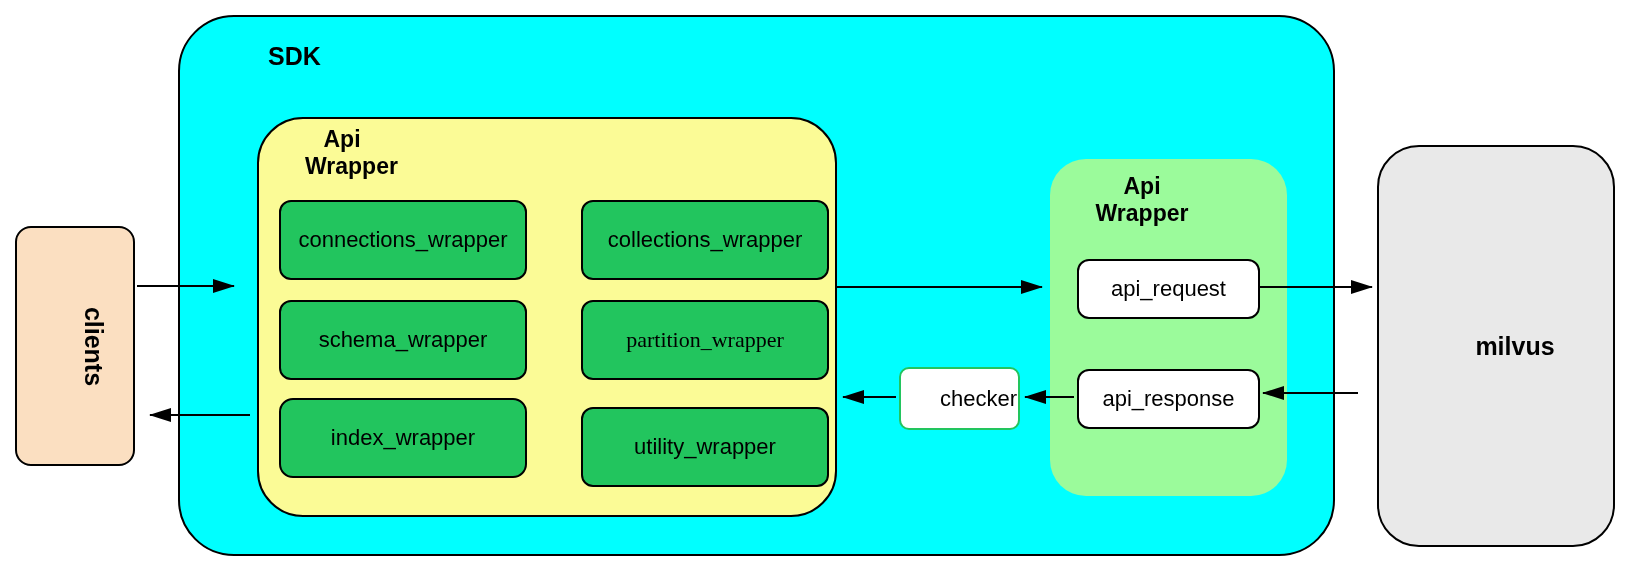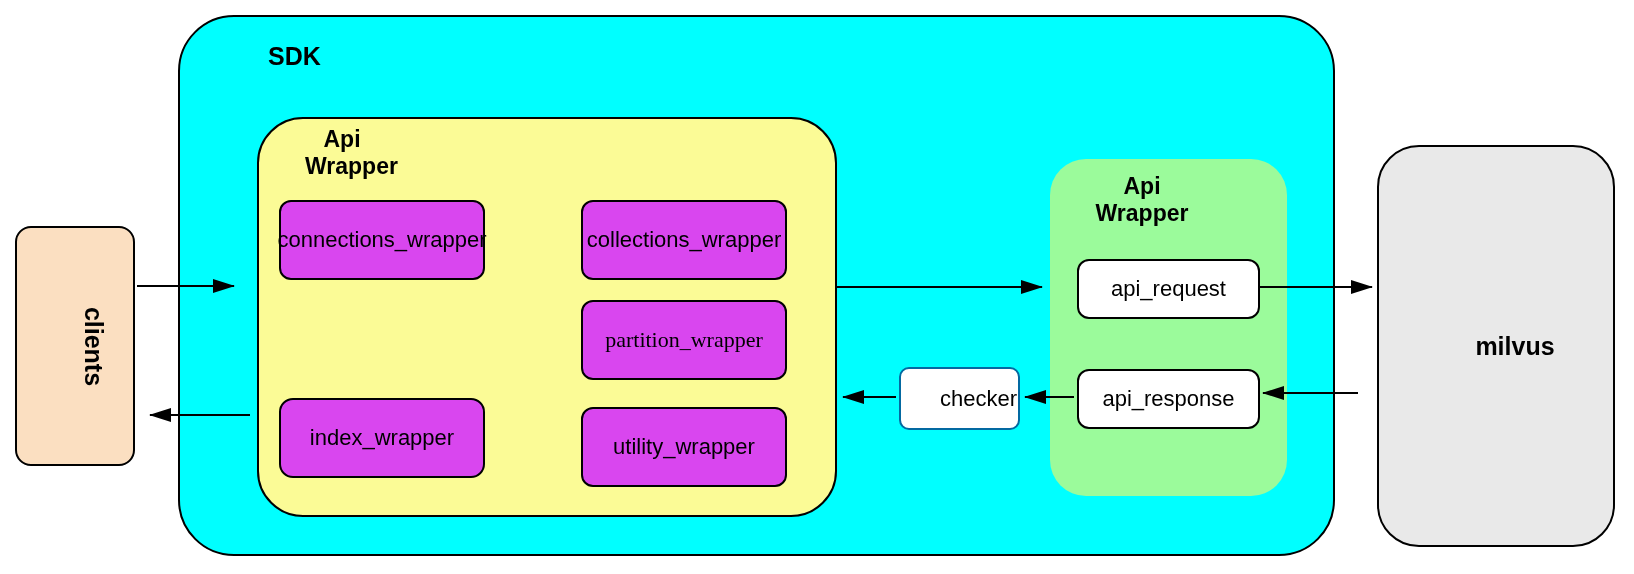--- a/index.html
+++ b/index.html
@@ -16,28 +16,28 @@
   .clients .lbl{transform:rotate(90deg);font-weight:bold;font-size:25px;white-space:nowrap;}
 
   
   .sdk{left:178px;top:15px;width:1157px;height:541px;background:#00FFFF;border-radius:56px;}
   .sdk-label{left:50px;top:25px;font-weight:bold;font-size:25px;}
 
   
   .api-wrapper{left:77px;top:100px;width:580px;height:400px;background:#FBFB96;border-radius:46px;border:2px solid #000;}
   .wrapper-label{left:8px;top:7px;width:112px;text-align:center;font-weight:bold;font-size:23px;line-height:27px;}
 
-  .wbox{position:absolute;box-sizing:border-box;width:206px;height:80px;background:#d946ef;
+  .wbox{position:absolute;box-sizing:border-box;width:248px;height:80px;background:#22c55e;
         border:2px solid #000;border-radius:12px;font-size:22px;}
   .wb1{left:20px;top:81px;}  .wb2{left:322px;top:81px;}
   .wb3{left:20px;top:181px;} .wb4{left:322px;top:181px;font-family:Liberation Serif, serif;}
   .wb5{left:20px;top:279px;border-radius:14px;} .wb6{left:322px;top:288px;}
 
   
-  .checker{left:719px;top:350px;width:121px;height:63px;background:#ffffff;border:2px solid #0369a1;border-radius:10px;font-size:22px;}
+  .checker{left:719px;top:350px;width:121px;height:63px;background:#ffffff;border:2px solid #22c55e;border-radius:10px;font-size:22px;}
 
   
   .api-gateway{left:870px;top:142px;width:237px;height:337px;background:#9BFB9B;border-radius:36px;}
   .gateway-label{left:0;top:14px;width:146px;text-align:center;font-weight:bold;font-size:23px;line-height:27px;}
   .gbox{position:absolute;box-sizing:border-box;width:183px;height:60px;background:#ffffff;
         border:2px solid #000;border-radius:12px;font-size:22px;}
   .gb1{left:27px;top:100px;} .gb2{left:27px;top:210px;}
 
   
   .milvus{left:1377px;top:145px;width:238px;height:402px;background:#E9E9E9;border-radius:42px;font-weight:bold;font-size:25px;}
@@ -58,20 +58,21 @@
   <div class="abs node sdk">
     <span class="abs sdk-label">SDK</span>
 
     <div class="abs api-wrapper">
       <div class="abs wrapper-label">
         <span>Api</span><br>
         <span>Wrapper</span>
       </div>
       <div class="wbox wb1 center">connections_wrapper</div>
       <div class="wbox wb2 center">collections_wrapper</div>
+      <div class="wbox wb3 center">schema_wrapper</div>
       <div class="wbox wb4 center">partition_wrapper</div>
       <div class="wbox wb5 center">index_wrapper</div>
       <div class="wbox wb6 center">utility_wrapper</div>
     </div>
 
     <div class="abs checker center">checker</div>
 
     <div class="abs api-gateway">
       <div class="abs gateway-label">
         <span>Api</span><br>

